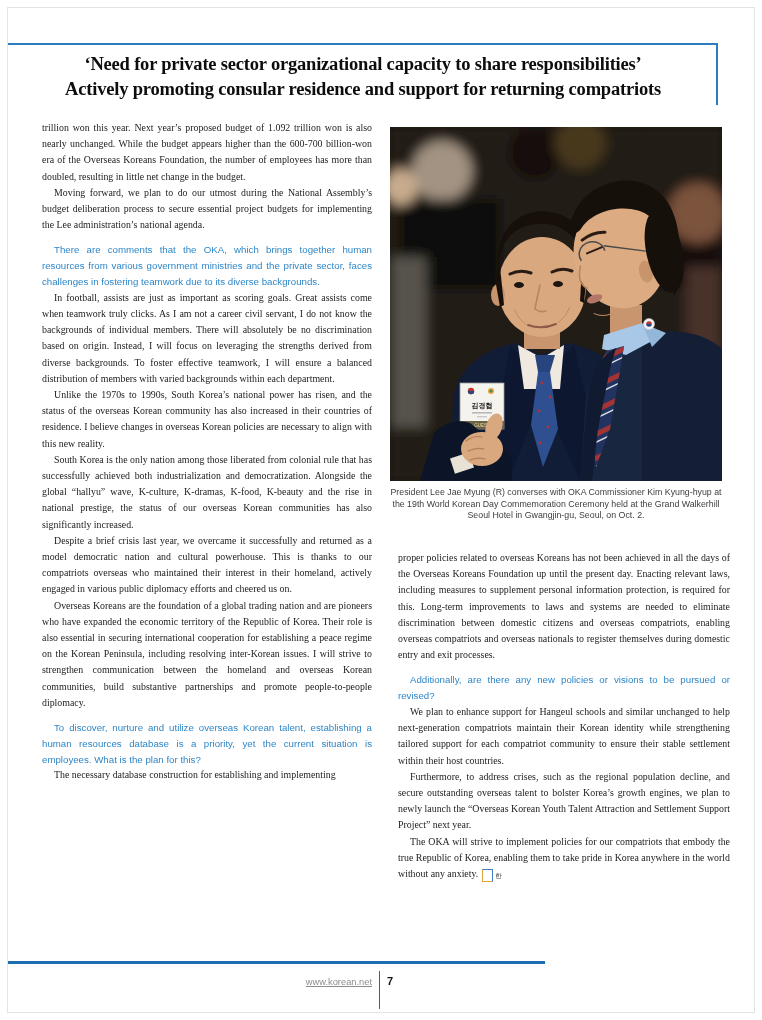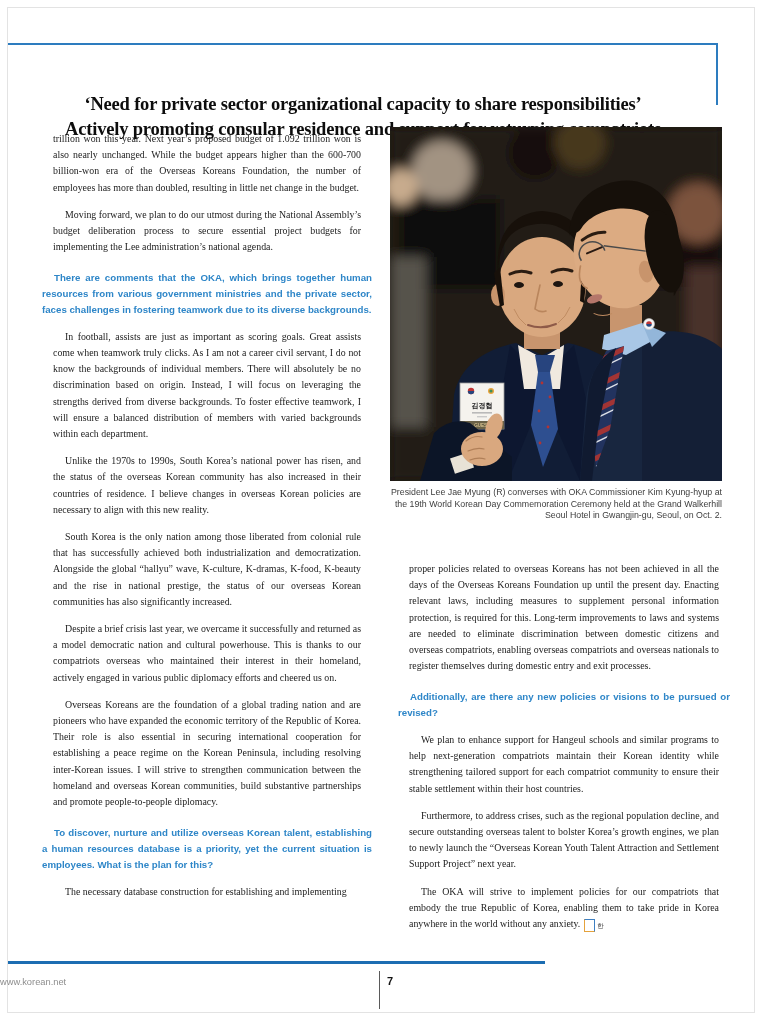--- a/index.html
+++ b/index.html
@@ -4,39 +4,39 @@
 <style>
   html,body{margin:0;padding:0;background:#ffffff;}
   .page{position:relative;width:762px;height:1020px;background:#fff;overflow:hidden;
         font-family:"Liberation Serif",serif;color:#1a1a1a;}
   .page-frame{position:absolute;left:7px;top:7px;right:7px;bottom:7px;
         border:1px solid #e3e3e3;pointer-events:none;}
   .top-rule{position:absolute;left:8px;top:43px;width:710px;height:2px;}
   .top-rule-vert{position:absolute;left:716px;top:43px;width:2px;height:62px;}
   .header-title{position:absolute;left:8px;top:52px;width:710px;text-align:center;
         font-family:"Liberation Serif",serif;font-weight:bold;font-size:18.5px;
-        line-height:25px;color:#0d0d0d;letter-spacing:-0.2px;margin-top:40px;}
+        line-height:25px;color:#0d0d0d;letter-spacing:-0.2px;}
   .col{position:absolute;width:330px;}
   .col-left{left:42px;top:120px;}
   .col-right{left:398px;top:550px;width:332px;}
-  .para{margin:11px;font-size:9.9px;line-height:16.2px;text-align:justify;color:#1c1c1c;}
+  .para{margin:0;font-size:9.9px;line-height:16.2px;text-align:justify;color:#1c1c1c;}
   .para.indent{text-indent:12px;}
-  .question{margin:15px 0 0 0;font-family:"Liberation Sans",sans-serif;font-weight:bold;
+  .question{margin:9px 0 0 0;font-family:"Liberation Sans",sans-serif;font-weight:normal;
         font-size:9.7px;line-height:15.8px;text-align:justify;text-indent:12px;}
   .photo-block{position:absolute;left:390px;top:127px;width:332px;}
   .photo-svg{display:block;width:332px;height:354px;background:#1d1712;}
   .caption{margin-top:6px;font-family:"Liberation Sans",sans-serif;font-size:8.8px;
-        line-height:11.6px;color:#3d3d3d;text-align:right;}
+        line-height:11.6px;color:#3d3d3d;text-align:center;}
   .end-mark{display:inline-block;width:9px;height:11px;margin-left:4px;
         border:1px solid #e5a23c;border-top-color:#3d7fc2;border-right-color:#3d7fc2;
         font-size:6.5px;line-height:11px;text-align:center;color:#444;vertical-align:-1px;
         font-family:"Liberation Sans",sans-serif;}
   .footer-rule{position:absolute;left:8px;top:961px;width:537px;height:3px;}
-  .footer-url{position:absolute;left:0;top:977px;width:372px;
-        font-family:"Liberation Sans",sans-serif;font-size:9.3px;color:#8d8d8d;}
+  .footer-url{position:absolute;left:0;top:977px;width:372px;text-align:right;
+        font-family:"Liberation Sans",sans-serif;font-size:9.3px;color:#8d8d8d;text-decoration:underline;}
   .footer-divider{position:absolute;left:379px;top:971px;width:1px;height:38px;background:#5a5a5a;}
   .footer-page{position:absolute;left:387px;top:975px;font-family:"Liberation Sans",sans-serif;
         font-weight:bold;font-size:11px;color:#111;}
 </style>
 </head>
 <body>
 
 <div class="page">
   <div class="page-frame"></div>
 
@@ -178,21 +178,21 @@
           </g>
         </g>
       </g>
     </svg>
     <div class="caption">President Lee Jae Myung (R) converses with OKA Commissioner Kim Kyung-hyup at the 19th World Korean Day Commemoration Ceremony held at the Grand Walkerhill Seoul Hotel in Gwangjin-gu, Seoul, on Oct. 2.</div>
   </div>
 
   <div class="col col-right">
       <p class="para">proper policies related to overseas Koreans has not been achieved in all the days of the Overseas Koreans Foundation up until the present day. Enacting relevant laws, including measures to supplement personal information protection, is required for this. Long-term improvements to laws and systems are needed to eliminate discrimination between domestic citizens and overseas compatriots, enabling overseas compatriots and overseas nationals to register themselves during domestic entry and exit processes.</p>
       <p class="question" style="color: rgb(46, 134, 200);">Additionally, are there any new policies or visions to be pursued or revised?</p>
-      <p class="para indent">We plan to enhance support for Hangeul schools and similar programs to help next-generation compatriots maintain their Korean identity while strengthening tailored support for each compatriot community to ensure their stable settlement within their host countries.</p>
+      <p class="para indent">We plan to enhance support for Hangeul schools and similar unchanged to help next-generation compatriots maintain their Korean identity while strengthening tailored support for each compatriot community to ensure their stable settlement within their host countries.</p>
       <p class="para indent">Furthermore, to address crises, such as the regional population decline, and secure outstanding overseas talent to bolster Korea’s growth engines, we plan to newly launch the “Overseas Korean Youth Talent Attraction and Settlement Support Project” next year.</p>
       <p class="para indent">The OKA will strive to implement policies for our compatriots that embody the true Republic of Korea, enabling them to take pride in Korea anywhere in the world without any anxiety.<span class="end-mark">한</span></p>
     </div>
 
   <div class="footer-rule" style="background: rgb(28, 109, 178);"></div>
   <div class="footer-url">www.korean.net</div>
   <div class="footer-divider"></div>
   <div class="footer-page">7</div>
 </div>
 

